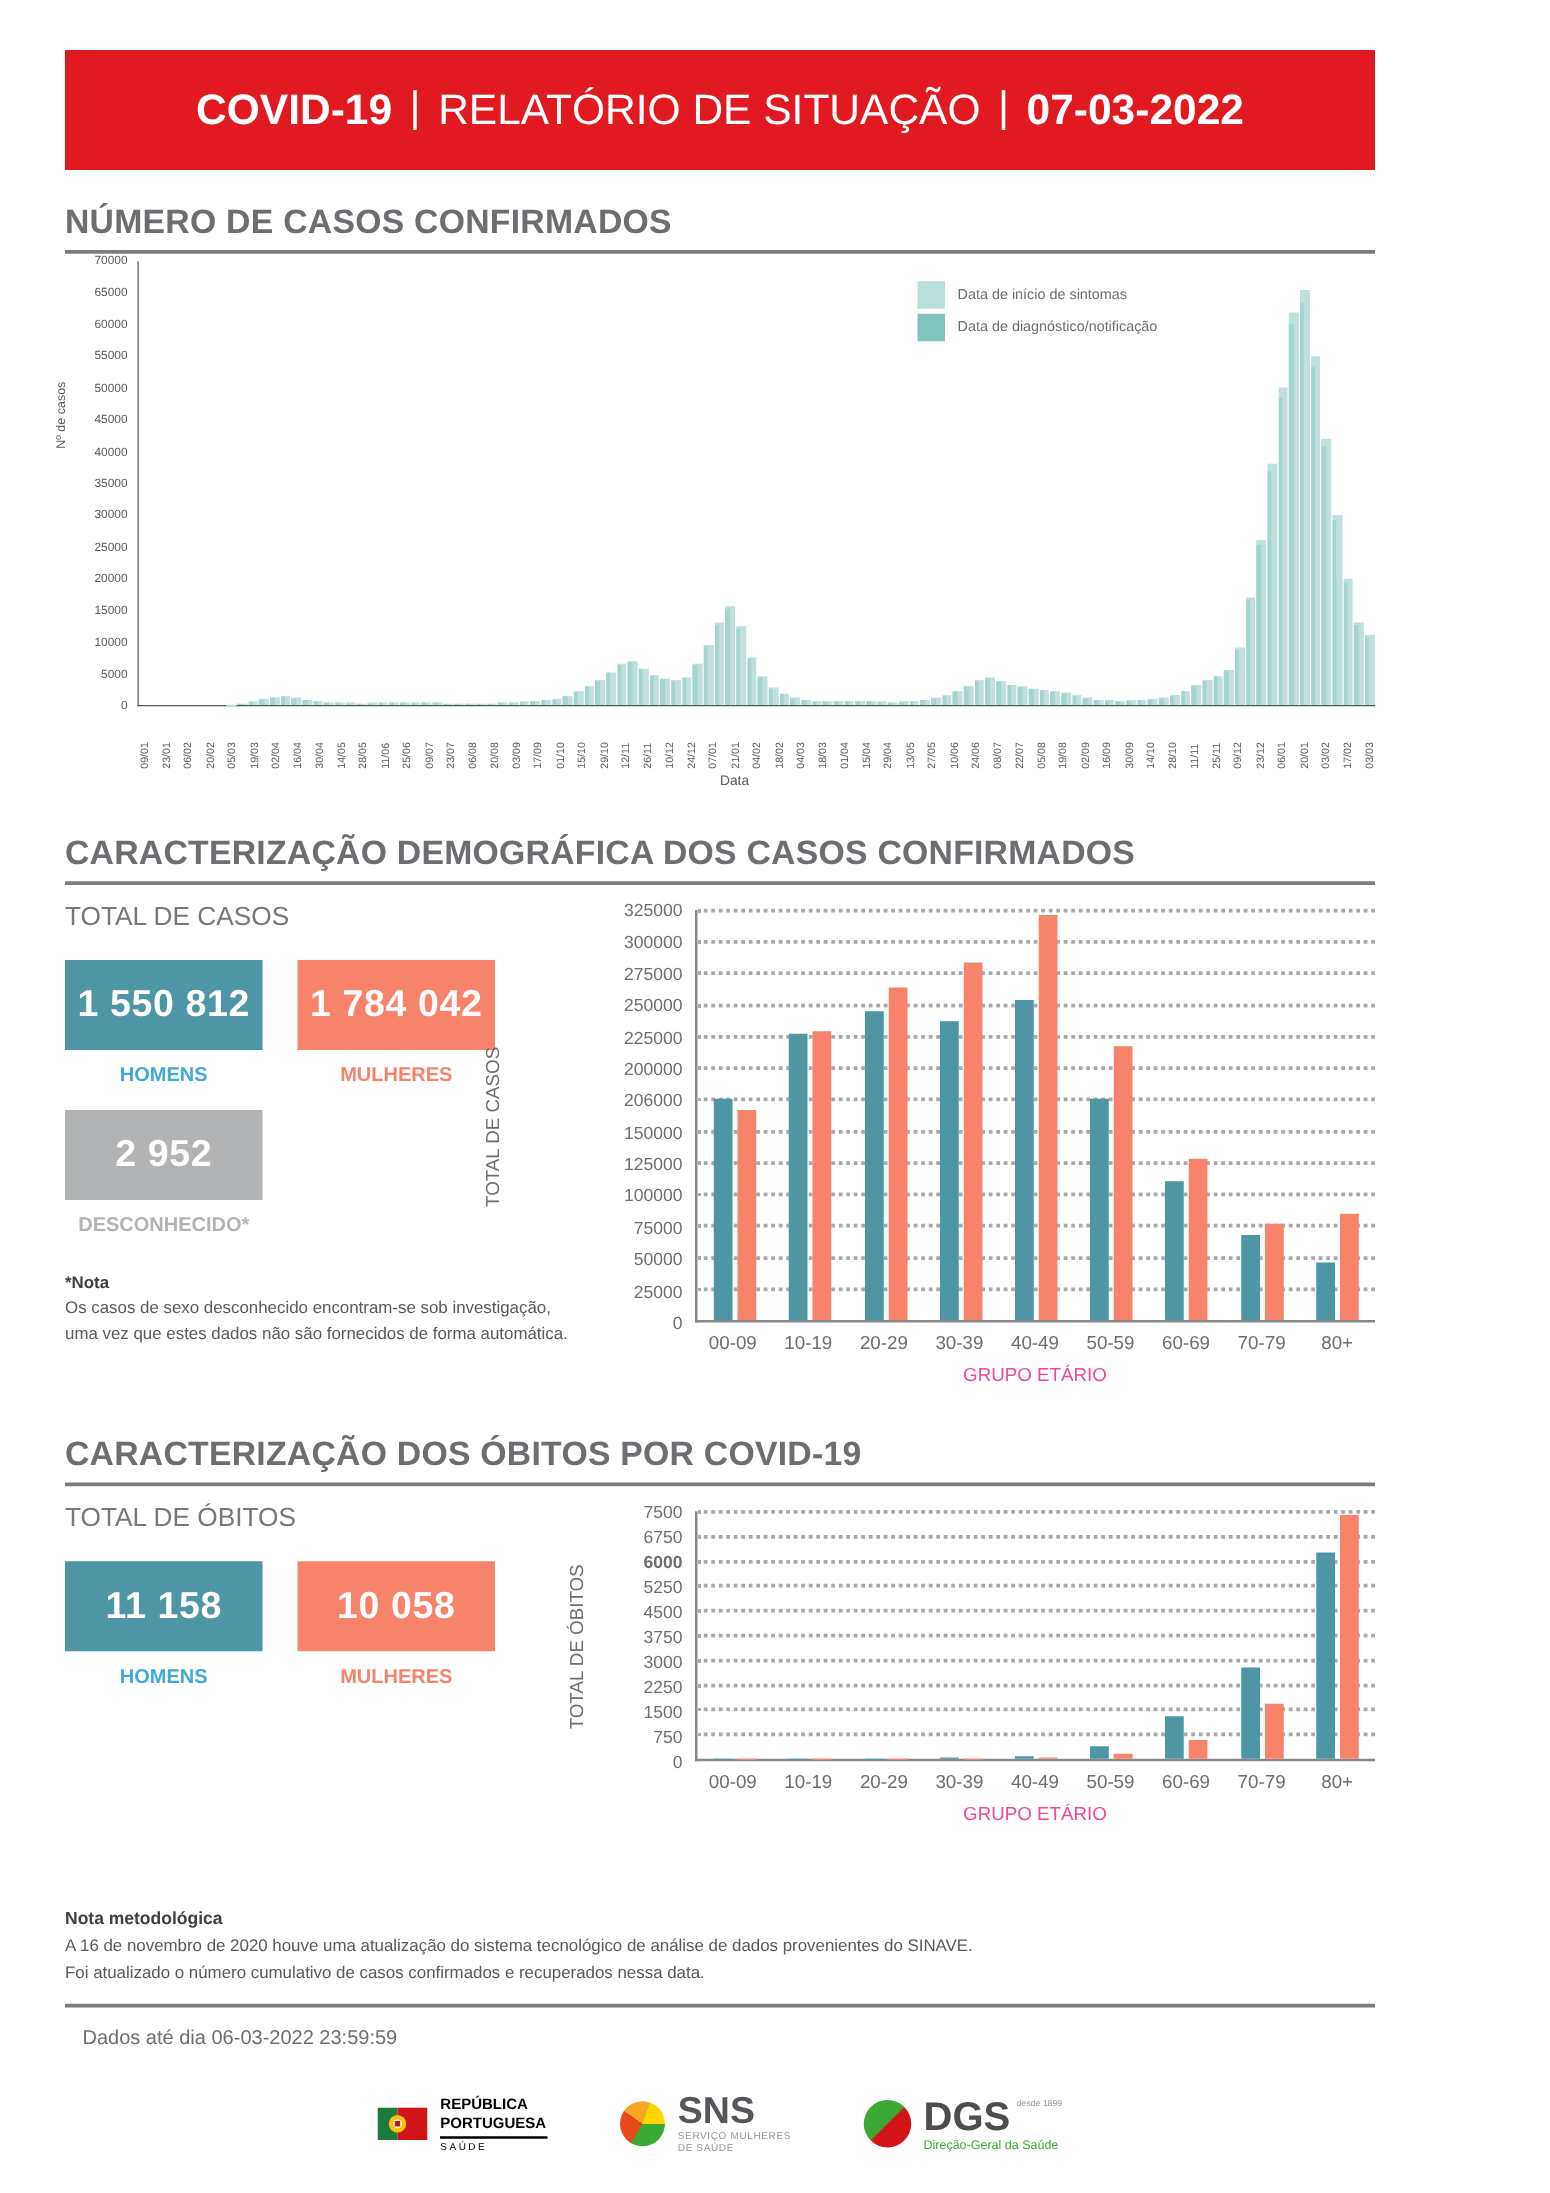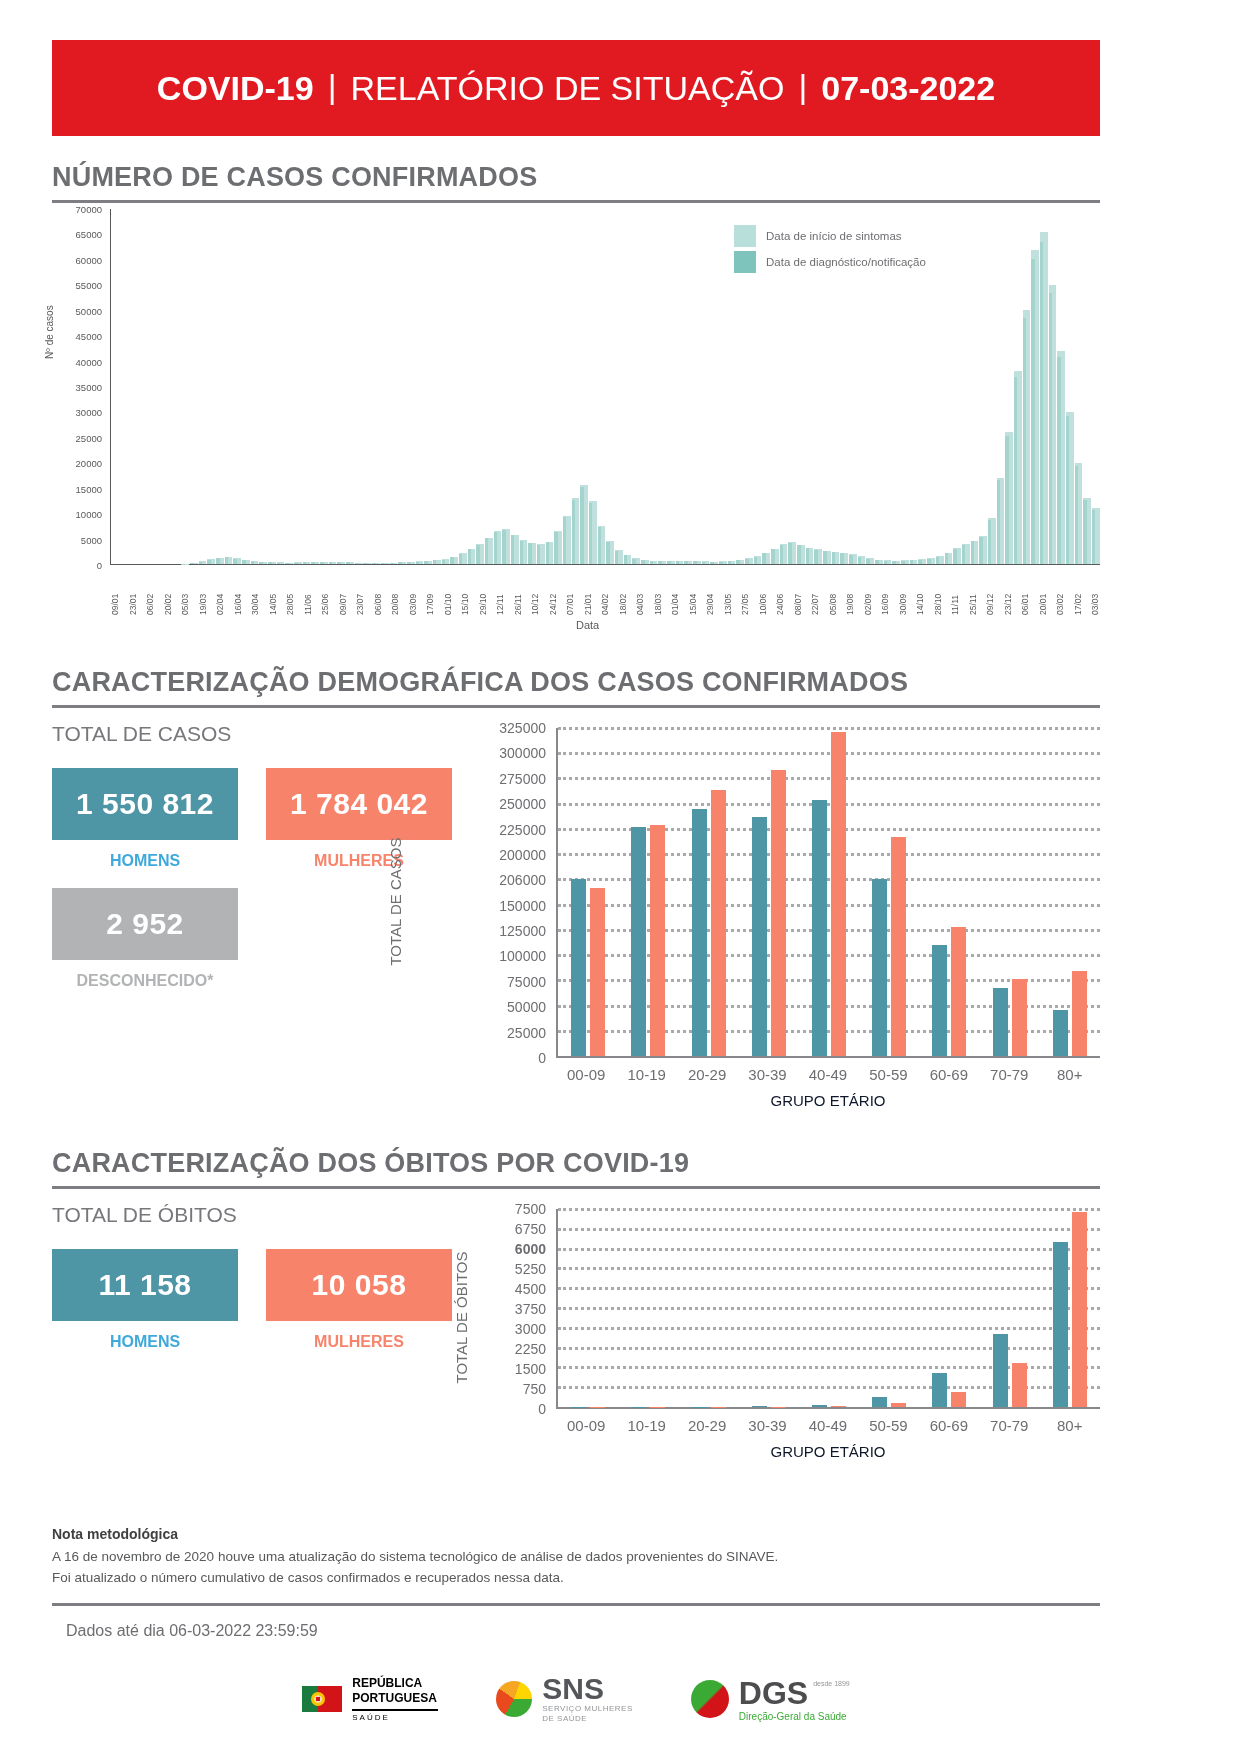--- a/index.html
+++ b/index.html
@@ -34,21 +34,21 @@
   .epi-xticks { position:absolute; left:58px; right:0; top:360px; height:46px; display:flex; justify-content:space-between; }
   .epi-xticks span { writing-mode:vertical-rl; transform:rotate(180deg); font-size:8.5px; color:#595959; line-height:10px; }
   .epi-xlab { position:absolute; left:50%; top:410px; font-size:11px; color:#58595b; }
 
   
   .cols { display:flex; margin-top:14px; }
   .col-left { width:430px; flex:none; }
   .col-right { flex:1; position:relative; }
   .tot-label { font-size:21px; color:#77787b; margin-bottom:22px; }
   .cards-row { display:flex; gap:28px; }
-  .card { width:186px; }
+  .card { width:158px; }
   .card .box { height:72px; display:flex; align-items:center; justify-content:center; color:#fff; font-size:30px; font-weight:bold; letter-spacing:.5px; }
   .box.teal { background:#4e95a5; }
   .box.salmon { background:#f8836b; }
   .box.gray { background:#b1b3b4; }
   .card .lbl { text-align:center; margin-top:12px; font-size:16px; font-weight:bold; }
   .lbl.blue { color:#3fa9dc; }
   .lbl.salmon { color:#f8836b; }
   .lbl.gray { color:#b1b3b4; text-align:center; }
   .note { margin-top:26px; font-size:13.5px; color:#58595b; line-height:1.5; }
   .note b { color:#404041; }
@@ -58,21 +58,21 @@
   .g-ylab { position:absolute; transform:rotate(-90deg); transform-origin:center; font-size:15px; color:#6d6e71; white-space:nowrap; }
   .g-yticks { position:absolute; width:64px; }
   .g-yticks div { position:absolute; right:10px; transform:translateY(50%); font-size:14px; color:#6d6e71; }
   .g-plot { position:absolute; border-left:2px solid #87888b; border-bottom:2px solid #87888b; }
   .g-grid { position:absolute; left:0; right:0; border-top:3px dotted #a7a9ac; }
   .g-groups { position:absolute; inset:0; display:flex; }
   .g-group { flex:1; display:flex; align-items:flex-end; justify-content:center; gap:4px; height:100%; }
   .g-bar { width:15px; }
   .g-xticks { position:absolute; display:flex; }
   .g-xticks div { flex:1; text-align:center; font-size:15px; color:#6d6e71; }
-  .g-xlab { position:absolute; text-align:center; font-size:15px; color:#0f172a; }
+  .g-xlab { position:absolute; text-align:center; font-size:15px; color:#ec4899; }
 
   
   .foot-note { margin-top:30px; font-size:13.5px; color:#58595b; line-height:1.6; }
   .foot-note .t { font-weight:bold; color:#404041; font-size:14px; }
   .foot-rule { border-top:3px solid #7d7e81; margin-top:14px; }
   .data-note { margin-top:16px; font-size:16px; color:#6d6e71; padding-left:14px; }
 
   .logos { margin-top:34px; display:flex; justify-content:center; align-items:center; gap:58px; }
   .logo { display:flex; align-items:center; gap:10px; }
   .rp-text { display:flex; flex-direction:column; }
@@ -673,20 +673,25 @@
           <div class="box salmon">1 784 042</div>
           <div class="lbl salmon">MULHERES</div>
         </div>
       </div>
       <div class="cards-row" style="margin-top:18px;">
         <div class="card">
           <div class="box gray">2 952</div>
           <div class="lbl gray">DESCONHECIDO*</div>
         </div>
       </div>
+      <div class="note">
+        <b>*Nota</b><br>
+        <span>Os casos de sexo desconhecido encontram-se sob investigação,</span><br>
+        <span>uma vez que estes dados não são fornecidos de forma automática.</span>
+      </div>
     </div>
     <div class="col-right">
       <div class="gchart" id="demo-chart" style="height:400px;">
           <div class="g-ylab" style="left: -151px; top: 171px;">TOTAL DE CASOS</div>
           <div class="g-yticks" style="left: 10px; top: 6px; height: 330px; width: 64px;">
             <div style="bottom: 0%;">0</div>
             <div style="bottom: 7.69231%;">25000</div>
             <div style="bottom: 15.3846%;">50000</div>
             <div style="bottom: 23.0769%; margin-top: 24px;">75000</div>
             <div style="bottom: 30.7692%;">100000</div>

